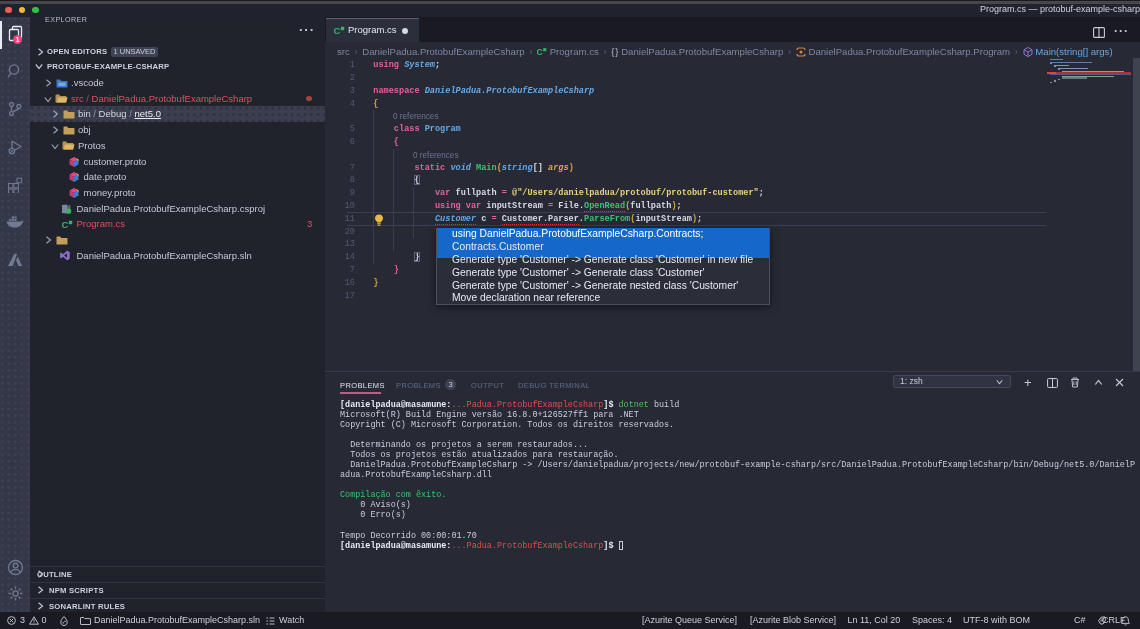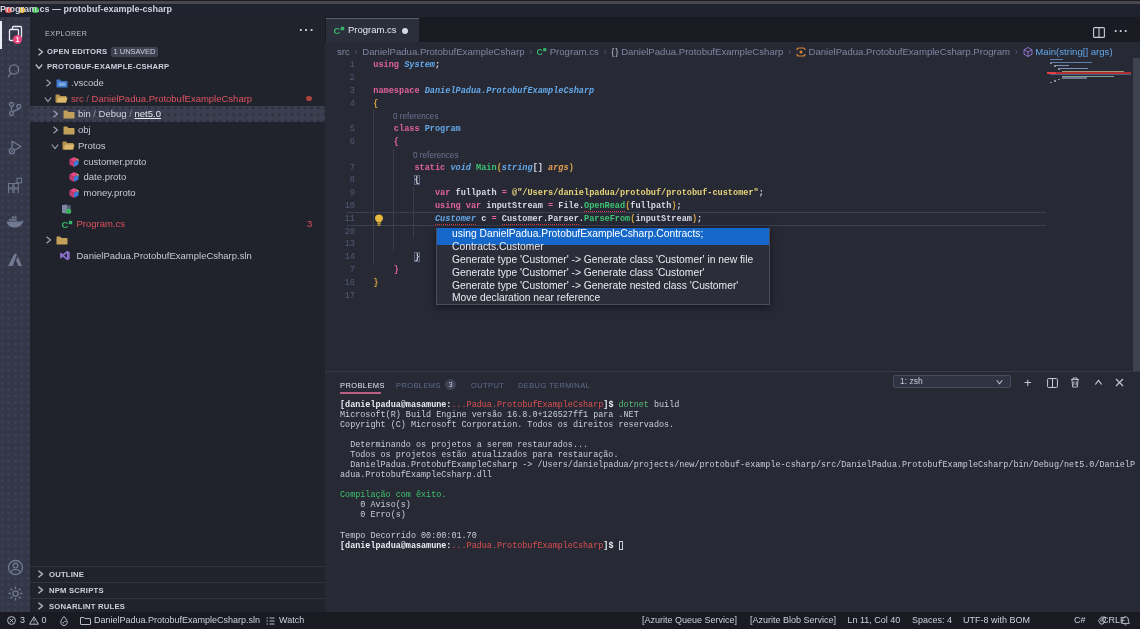--- a/index.html
+++ b/index.html
@@ -15,34 +15,34 @@
 .o{color:#e5a050;font-style:italic}
 .y{color:#d4a143}
 .cl{position:absolute;left:373.3px;height:12.8px;line-height:12.8px;font-family:"Liberation Mono",monospace;font-weight:700;font-size:8.57px;white-space:pre;color:#d6dae6}
 .ln{position:absolute;left:330px;width:25px;height:12.8px;line-height:12.8px;text-align:right;font-family:"Liberation Mono",monospace;font-size:8.57px;color:#525a73}
 .lens{position:absolute;height:12.8px;line-height:13.6px;font-size:8.2px;color:#6b7694}
 .tr{position:absolute;left:30px;width:295px;height:15.7px;line-height:15.7px;font-size:9.5px;color:#c5cad6;white-space:nowrap}
 .sect{position:absolute;left:30px;width:295px;height:15.5px;line-height:15.5px;font-weight:700;font-size:7.7px;letter-spacing:.2px;color:#ccd1dd;border-top:1px solid #32353f}
 .term{position:absolute;left:340px;height:10px;line-height:10px;font-family:"Liberation Mono",monospace;font-size:8.45px;white-space:pre;color:#c9cfda}
 .st{display:inline-block;height:17px;line-height:17px;font-size:9px;color:#ccd0db}
 .ptab{position:absolute;top:0;height:23px;line-height:23px;font-size:7.5px;letter-spacing:0.4px;color:#5f6c8c}
-.pop{position:absolute;height:17px;line-height:12.85px;font-size:10.3px;color:#e8eaef;padding-left:15.5px;white-space:nowrap}
+.pop{position:absolute;height:30px;line-height:12.85px;font-size:10.3px;color:#e8eaef;padding-left:15.5px;white-space:nowrap}
 .crumb{color:#7d87a2;font-size:9.6px}
 .chev{color:#596480;font-size:9.6px;margin:0 2px}
 </style>
 </head>
 <body>
 
 <div class="a" style="left:0;top:0;width:1140px;height:17px;background:#202230"></div>
 <div class="a" style="left:0;top:0;width:1140px;height:1px;background:#1a1a1f"></div>
 <div class="a" style="left:0;top:1px;width:1140px;height:2.5px;background:#47474d"></div>
 <div class="a" style="left:5px;top:6.8px;width:6.5px;height:6.5px;border-radius:50%;background:#f45c55"></div>
 <div class="a" style="left:18.5px;top:6.8px;width:6.5px;height:6.5px;border-radius:50%;background:#f5bd37"></div>
 <div class="a" style="left:32px;top:6.8px;width:6.5px;height:6.5px;border-radius:50%;background:#2fc23e"></div>
-<div class="a" style="left:0;top:4px;width:1140px;height:14px;text-align:left;font-size:9px;font-weight:700;color:#cfd3dd">Program.cs — protobuf-example-csharp</div>
+<div class="a" style="left:0;top:4px;width:1140px;height:14px;text-align:right;font-size:9px;font-weight:400;color:#cfd3dd">Program.cs — protobuf-example-csharp</div>
 
 <div class="a" style="left:0;top:17px;width:30px;height:595px;background:#333748;background-image:radial-gradient(circle at 2px 2px, #3d4153 1.2px, transparent 1.6px);background-size:6.5px 6.5px" id="activitybar">
  <div style="position:absolute;left:0;top:4px;width:1.5px;height:28px;background:#e8ecf5"></div>
 
  <svg style="position:absolute;left:7px;top:8px" width="17" height="17" viewBox="0 0 17 17">
   <rect x="5.5" y="1.5" width="9" height="11" rx="1" fill="none" stroke="#e8ecf5" stroke-width="1.3"></rect>
   <rect x="2.5" y="4.5" width="9" height="11" rx="1" fill="#333748" stroke="#e8ecf5" stroke-width="1.3"></rect>
  </svg>
  <div style="position:absolute;left:13px;top:18px;width:9px;height:9px;border-radius:50%;background:#e9467f;color:#fff;font-size:6.5px;line-height:9px;text-align:center;font-weight:700">1</div>
 
@@ -95,21 +95,21 @@
 
  <svg style="position:absolute;left:7px;top:568px" width="17" height="17" viewBox="0 0 17 17">
   <g stroke="#717a92" fill="none" stroke-width="1.3">
    <circle cx="8.5" cy="8.5" r="2.6"></circle>
    <path d="M8.5 1.5 L8.5 4 M8.5 13 L8.5 15.5 M1.5 8.5 L4 8.5 M13 8.5 L15.5 8.5 M3.55 3.55 L5.3 5.3 M11.7 11.7 L13.45 13.45 M13.45 3.55 L11.7 5.3 M5.3 11.7 L3.55 13.45"></path>
   </g>
  </svg>
 </div>
 
 <div class="a" style="left:30px;top:17px;width:295px;height:595px;background:#20222c" id="sidebar"></div>
-<div class="a" style="left:45px;top:29px;font-size:7.2px;letter-spacing:.4px;color:#b9bfcc">EXPLORER</div>
+<div class="a" style="left:45px;top:15px;font-size:7.2px;letter-spacing:.4px;color:#b9bfcc">EXPLORER</div>
 <div class="a" style="left:299px;top:22px;font-size:13px;letter-spacing:1px;color:#c5cad6;font-weight:700">···</div>
 <svg class="a" style="left:37px;top:47.5px" width="7" height="8" viewBox="0 0 7 8">
     <path d="M1.5 0.8 L5.5 4 L1.5 7.2" fill="none" stroke="#b9bfcc" stroke-width="1.3"></path>
   </svg>
 <div class="a" style="left:47px;top:46.5px;font-size:7.7px;letter-spacing:.2px;font-weight:700;color:#ccd1dd">OPEN EDITORS</div>
 <div class="a" style="left:111px;top:46.5px;width:47px;height:10px;border-radius:2px;background:#3e4354;color:#c8cdd9;font-size:7.5px;line-height:10px;text-align:center">1 UNSAVED</div>
 <svg class="a" style="left:34.5px;top:63px" width="8" height="7" viewBox="0 0 8 7">
     <path d="M0.8 1.5 L4 5.5 L7.2 1.5" fill="none" stroke="#b9bfcc" stroke-width="1.3"></path>
   </svg>
 <div class="a" style="left:47px;top:62px;font-size:7.7px;letter-spacing:.2px;font-weight:700;color:#ccd1dd">PROTOBUF-EXAMPLE-CSHARP</div>
@@ -189,20 +189,21 @@
       <path d="M13 2.2 L18 5 L18 9 Z" fill="#e8c33f"></path>
     </svg>
  <span class="a" style="left:53.5px">money.proto</span>
 </div>
 <div class="tr" style="top:200.6px">
  <svg class="a" style="left:31px;top:3px" width="11" height="10" viewBox="0 0 11 10">
       <path d="M1 1 L6 0.5 L6 9.5 L1 9 Z" fill="#7d87a0"></path>
       <path d="M6 1.5 L9.5 1 L9.5 9 L6 8.5 Z" fill="#58627c"></path>
       <circle cx="7.6" cy="7.2" r="2.6" fill="#3bb15e"></circle>
     </svg>
+ <span class="a" style="left:46.5px">DanielPadua.ProtobufExampleCsharp.csproj</span>
 </div>
 <div class="tr" style="top:216.3px;color:#dc5360">
  <svg class="a" style="left:31.5px;top:3.5px" width="11" height="9" viewBox="0 0 11 9">
       <text x="-0.5" y="8" font-size="9.5" font-weight="700" fill="#35b567" font-family="Liberation Sans">C</text>
       <rect x="6.8" y="0.8" width="3.4" height="3.4" fill="#35b567"></rect>
     </svg>
  <span class="a" style="left:46.5px">Program.cs</span>
  <span class="a" style="left:277px;color:#dc5360">3</span>
 </div>
 <div class="tr" style="top:232px">
@@ -215,21 +216,21 @@
 </div>
 <div class="tr" style="top:247.7px">
  <svg class="a" style="left:29px;top:2.5px" width="12" height="11" viewBox="0 0 14 14">
       <path fill="#8b6fc9" d="M9.5 1 L13 2.5 L13 11.5 L9.5 13 L4.5 8.7 L2 10.7 L0.8 10 L0.8 4 L2 3.3 L4.5 5.3 Z M5.8 7 L9.5 10 L9.5 4 Z"></path>
     </svg>
  <span class="a" style="left:46.5px">DanielPadua.ProtobufExampleCsharp.sln</span>
 </div>
 
 <div class="sect" style="top:566px"><svg style="position:relative;top:1px;left:7px" width="7" height="8" viewBox="0 0 7 8">
       <path d="M1.5 0.8 L5.5 4 L1.5 7.2" fill="none" stroke="#b9bfcc" stroke-width="1.3"></path>
-    </svg><span style="margin-left:12px">OUTLINE</span></div>
+    </svg><span style="">OUTLINE</span></div>
 <div class="sect" style="top:582px"><svg style="position:relative;top:1px;left:7px" width="7" height="8" viewBox="0 0 7 8">
       <path d="M1.5 0.8 L5.5 4 L1.5 7.2" fill="none" stroke="#b9bfcc" stroke-width="1.3"></path>
     </svg><span style="margin-left:12px">NPM SCRIPTS</span></div>
 <div class="sect" style="top:598px"><svg style="position:relative;top:1px;left:7px" width="7" height="8" viewBox="0 0 7 8">
       <path d="M1.5 0.8 L5.5 4 L1.5 7.2" fill="none" stroke="#b9bfcc" stroke-width="1.3"></path>
     </svg><span style="margin-left:12px">SONARLINT RULES</span></div>
 
 <div class="a" style="left:325px;top:17px;width:815px;height:25px;background:#191a22" id="tabbar"></div>
 <div class="a" style="left:326px;top:18px;width:93px;height:24px;background:#2b2e3b;border-top:1px solid #5a5f6d"></div>
 <svg class="a" style="left:334px;top:26px" width="11" height="9" viewBox="0 0 11 9">
@@ -394,21 +395,21 @@
  <svg class="a" style="left:80px;top:4.5px" width="11" height="8" viewBox="0 0 11 8">
       <path d="M0.5 1 Q0.5 0.5 1 0.5 L3.8 0.5 L4.8 1.6 L10 1.6 Q10.5 1.6 10.5 2.1 L10.5 7 Q10.5 7.5 10 7.5 L1 7.5 Q0.5 7.5 0.5 7 Z" fill="none" stroke="#ccd0db" stroke-width="0.9"></path>
     </svg>
  <span class="st a" style="left:94px">DanielPadua.ProtobufExampleCsharp.sln</span>
  <svg class="a" style="left:266px;top:4.5px" width="9" height="8" viewBox="0 0 9 8">
       <path d="M0.5 1 L2 1 M3.5 1 L8.5 1 M0.5 4 L2 4 M3.5 4 L8.5 4 M0.5 7 L2 7 M3.5 7 L8.5 7" stroke="#ccd0db" stroke-width="0.9"></path>
     </svg>
  <span class="st a" style="left:279px">Watch</span>
  <span class="st a" style="left:642px">[Azurite Queue Service]</span>
  <span class="st a" style="left:750px">[Azurite Blob Service]</span>
- <span class="st a" style="left:847.5px">Ln 11, Col 40</span>
+ <span class="st a" style="left:847.5px">Ln 11, Col 20</span>
  <span class="st a" style="left:912px">Spaces: 4</span>
  <span class="st a" style="left:963px">UTF-8 with BOM</span>
  <span class="st a" style="left:1102px">CRLF</span>
  <span class="st a" style="left:1074px">C#</span>
  <svg class="a" style="left:1097px;top:4px" width="10" height="9" viewBox="0 0 10 9">
       <path d="M1.5 4.5 L4.5 1 L8 1 L8.5 4 L6 8 L3.5 8 Z" fill="none" stroke="#ccd0db" stroke-width="0.9"></path>
       <path d="M3.5 3 L6.5 3 M3 4.8 L6 4.8" stroke="#ccd0db" stroke-width="0.8"></path>
     </svg>
  <svg class="a" style="left:1121px;top:3.5px" width="9" height="10" viewBox="0 0 9 10">
       <path d="M4.5 0.8 C6.5 0.8 7.3 2.2 7.3 4 C7.3 6 8.3 6.8 8.3 7.4 L0.7 7.4 C0.7 6.8 1.7 6 1.7 4 C1.7 2.2 2.5 0.8 4.5 0.8 Z" fill="none" stroke="#ccd0db" stroke-width="0.9"></path>

